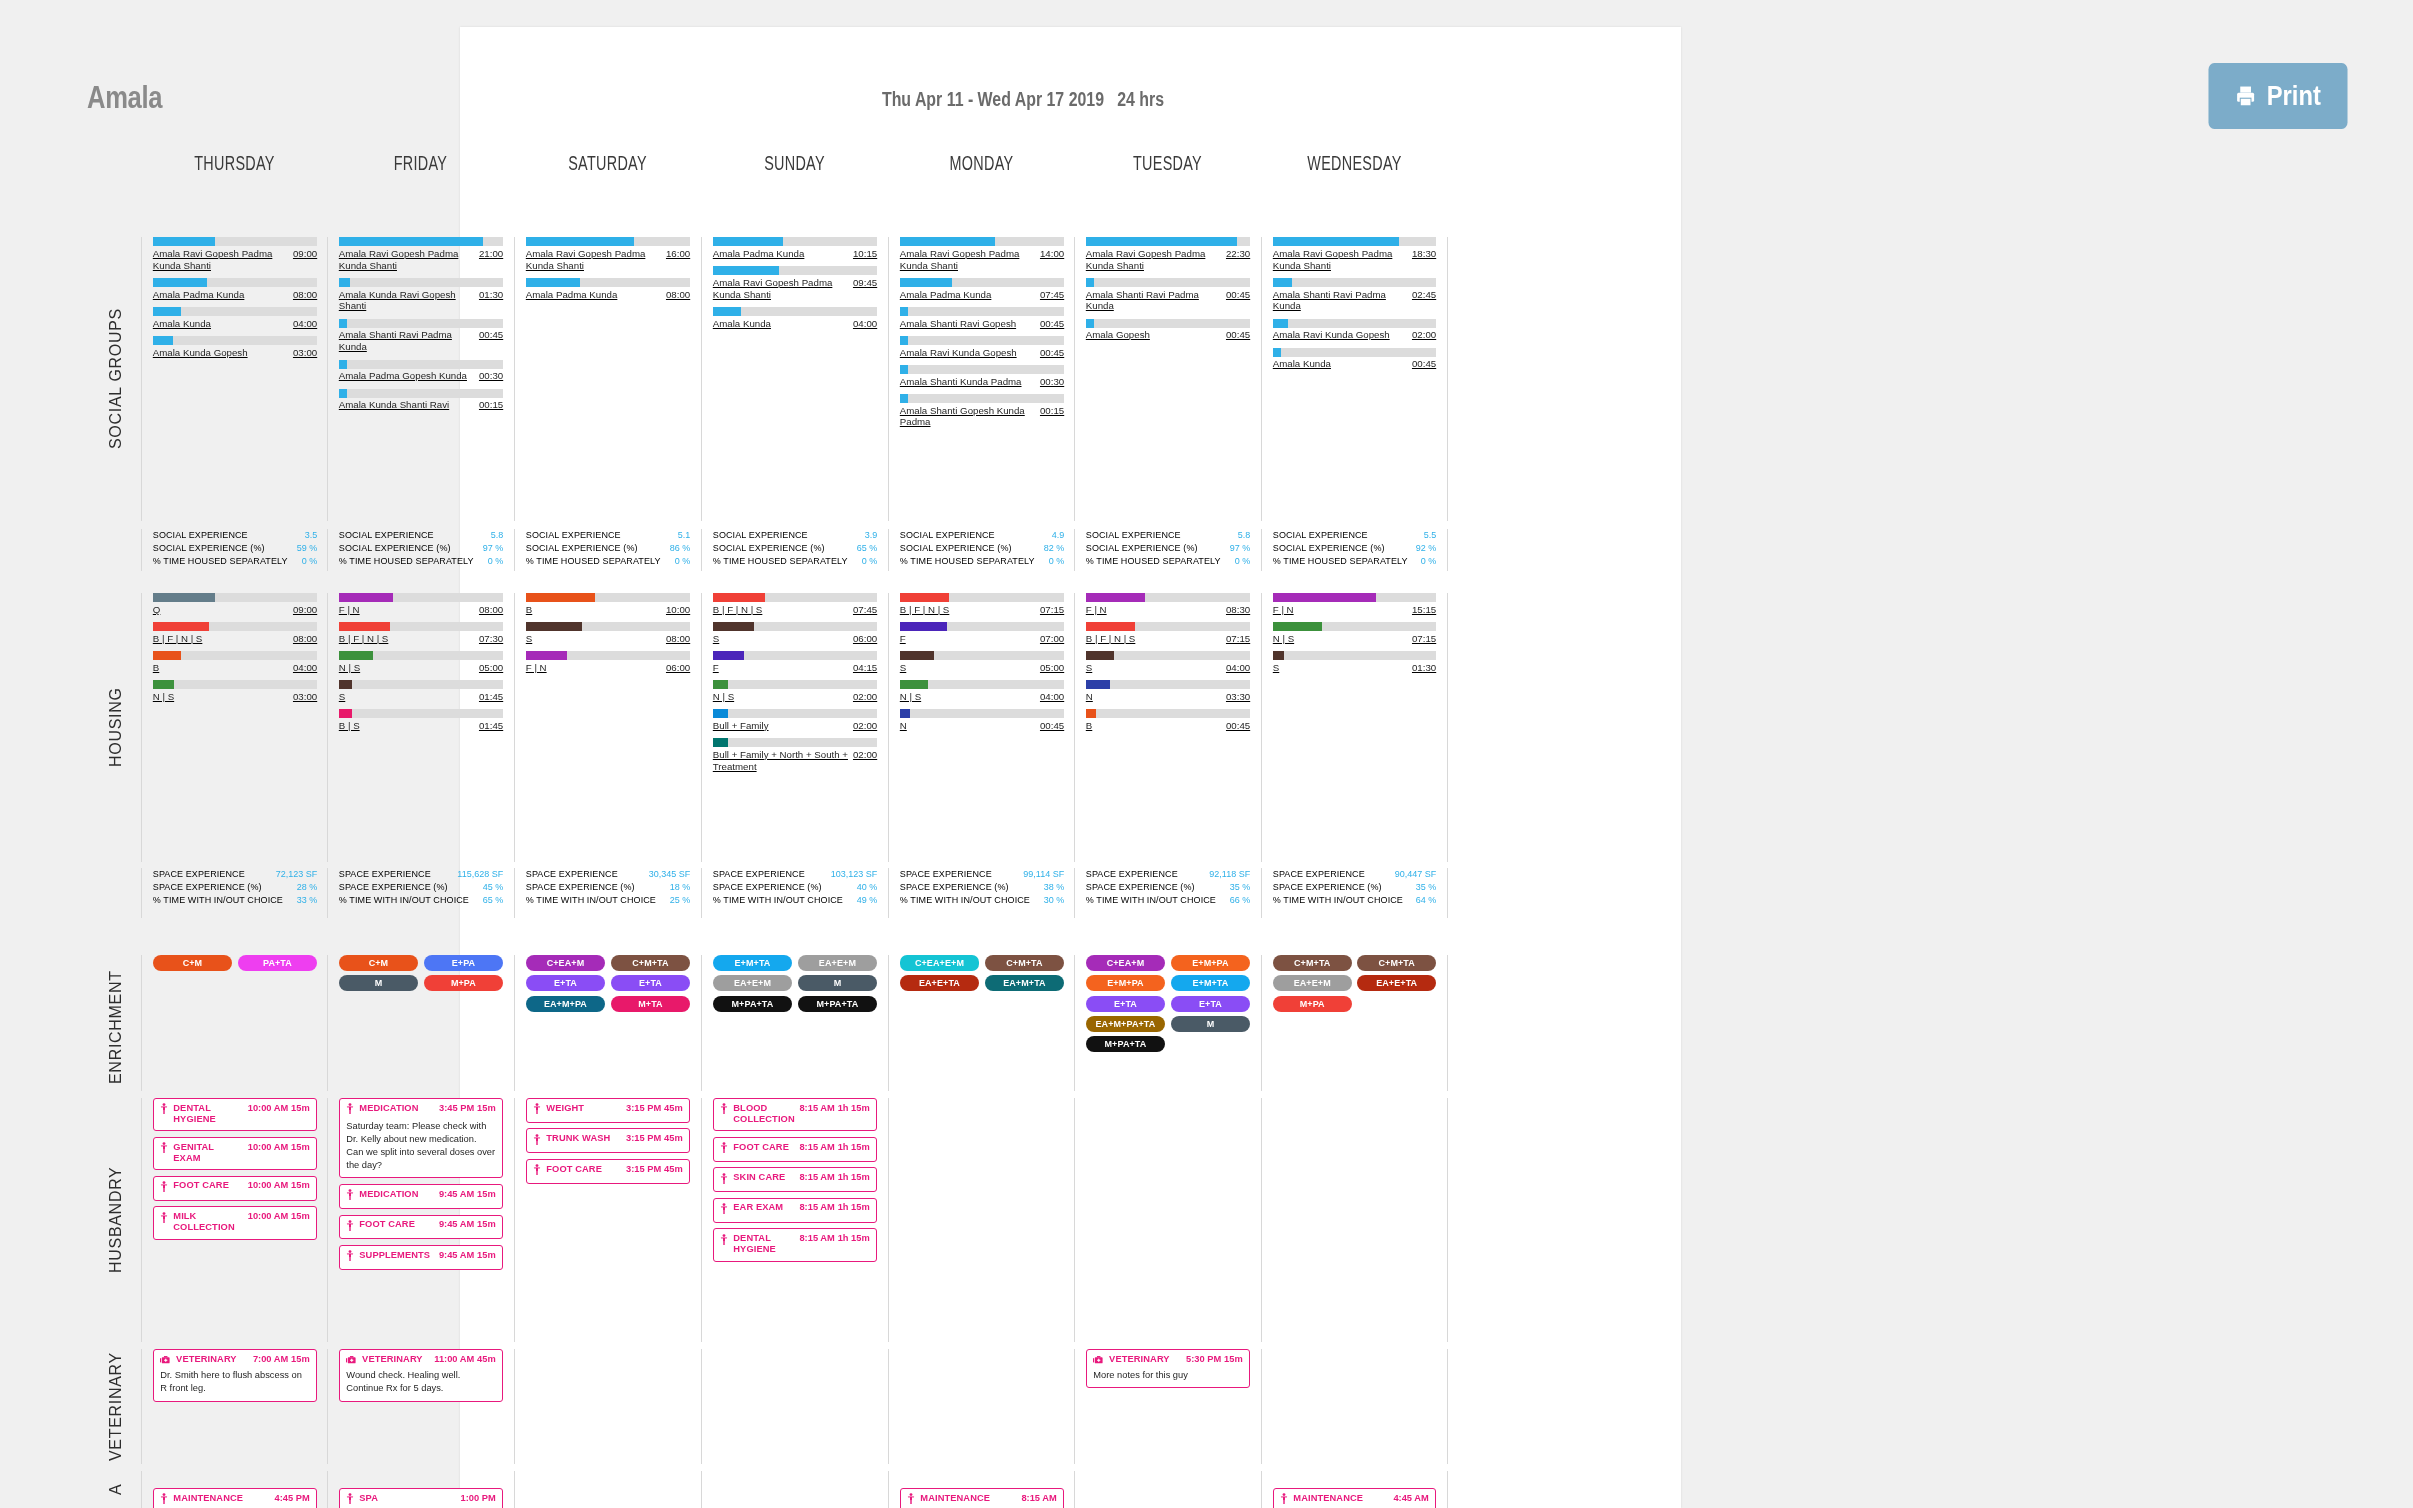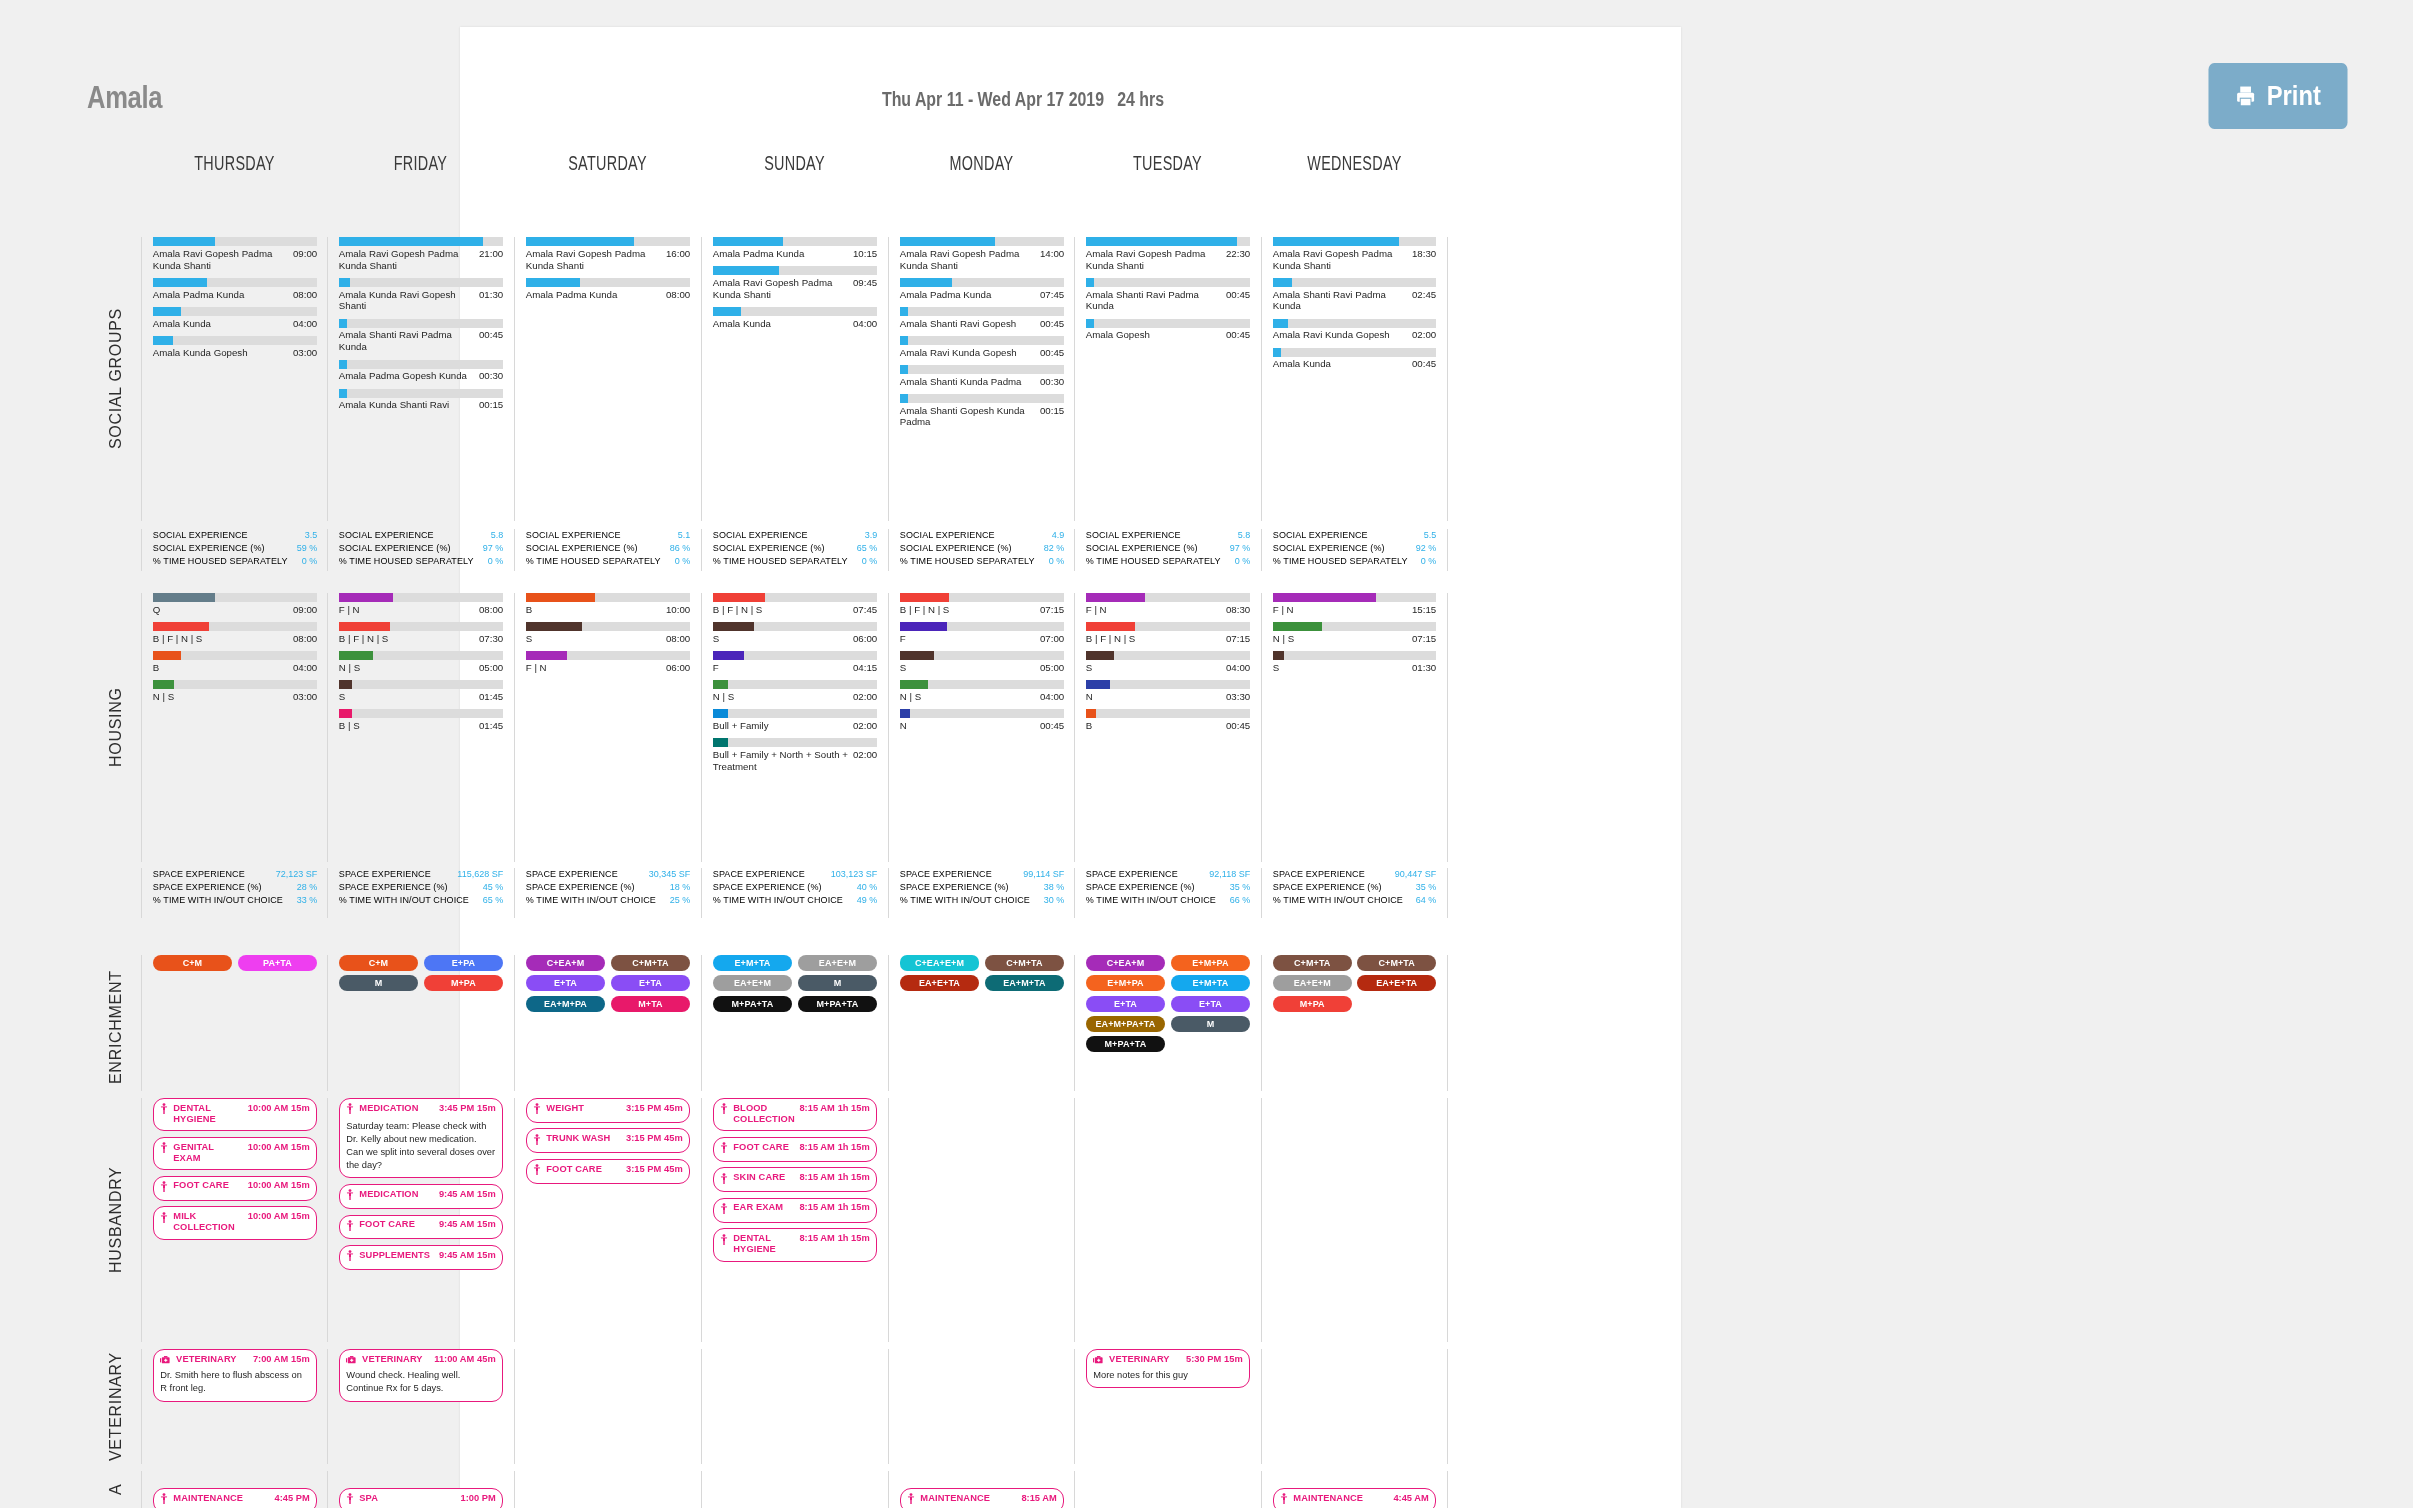--- a/index.html
+++ b/index.html
@@ -26,42 +26,42 @@
   .dayname{position:absolute;top:0;text-align:center;font-size:20px;color:#3a3a3a;
            font-family:"Liberation Sans Narrow","Liberation Sans",sans-serif;transform:scaleX(.72);letter-spacing:0.4px;}
 
   .rowlabel{position:absolute;left:5.7px;width:29px;color:#2d2d2d;font-size:16px;letter-spacing:0.7px;
             writing-mode:vertical-rl;transform:rotate(180deg);text-align:center;white-space:nowrap;}
 
   .col{position:absolute;border-left:0.7px solid #d8d8d8;box-sizing:border-box;}
   .col.last{border-right:0.7px solid #d8d8d8;}
 
   
-  .bar-item{margin-bottom:6.5px;}
+  .bar-item{margin-bottom:6.5px;text-decoration:underline;}
   .track{height:9.3px;background:#dcdcdc;width:100%;}
   .fill{height:9.3px;}
   .bar-row{display:flex;justify-content:space-between;align-items:flex-start;margin-top:1.4px;}
   .bar-lbl{font-size:9.7px;color:#1f1f1f;line-height:1.22;padding-right:4.3px;}
   .bar-val{font-size:9.7px;color:#1f1f1f;white-space:nowrap;}
 
   
   .stats{font-size:9px;font-weight:normal;color:#000;line-height:1.42;
          font-family:"Liberation Sans Narrow","Liberation Sans",sans-serif;}
   .stat-line{display:flex;justify-content:space-between;align-items:flex-start;}
   .stat-k{letter-spacing:0.1px;padding-right:4.3px;}
   .stat-v{color:#2fb0e8;white-space:nowrap;}
 
   
   .pills{display:flex;flex-wrap:wrap;gap:4.3px 5.7px;}
   .pill{width:calc(50% - 2.9px);box-sizing:border-box;height:16px;border-radius:8px;color:#fff;font-size:9px;
         font-weight:bold;display:flex;align-items:center;justify-content:center;letter-spacing:0.1px;cursor:pointer;
         font-family:"Liberation Sans Narrow","Liberation Sans",sans-serif;}
 
   
-  .ev{border:1.4px solid #e8197d;border-radius:11px;padding:3.6px 6.5px 5px 6.5px;margin-bottom:5.7px;background:#fff;cursor:pointer;}
+  .ev{border:1.4px solid #e8197d;border-radius:3px;padding:3.6px 6.5px 5px 6.5px;margin-bottom:5.7px;background:#fff;cursor:pointer;}
   .ev-head{display:flex;align-items:flex-start;}
   .ev-ico{flex:0 0 auto;margin-right:5px;margin-top:0.7px;}
   .ev-mid{flex:1 1 auto;display:flex;justify-content:space-between;align-items:flex-start;}
   .ev-name{font-size:9.3px;font-weight:bold;color:#e8197d;line-height:1.22;letter-spacing:0.1px;padding-right:4.3px;}
   .ev-time{font-size:9.3px;font-weight:bold;color:#e8197d;white-space:nowrap;}
   .ev-dur{font-size:9.3px;font-weight:bold;color:#e8197d;margin-left:2.9px;white-space:nowrap;}
   .ev-note{font-size:9.3px;color:#1f1f1f;line-height:1.42;margin-top:2.9px;}
   .ev-inline{display:flex;align-items:baseline;}
 </style>
 </head>

